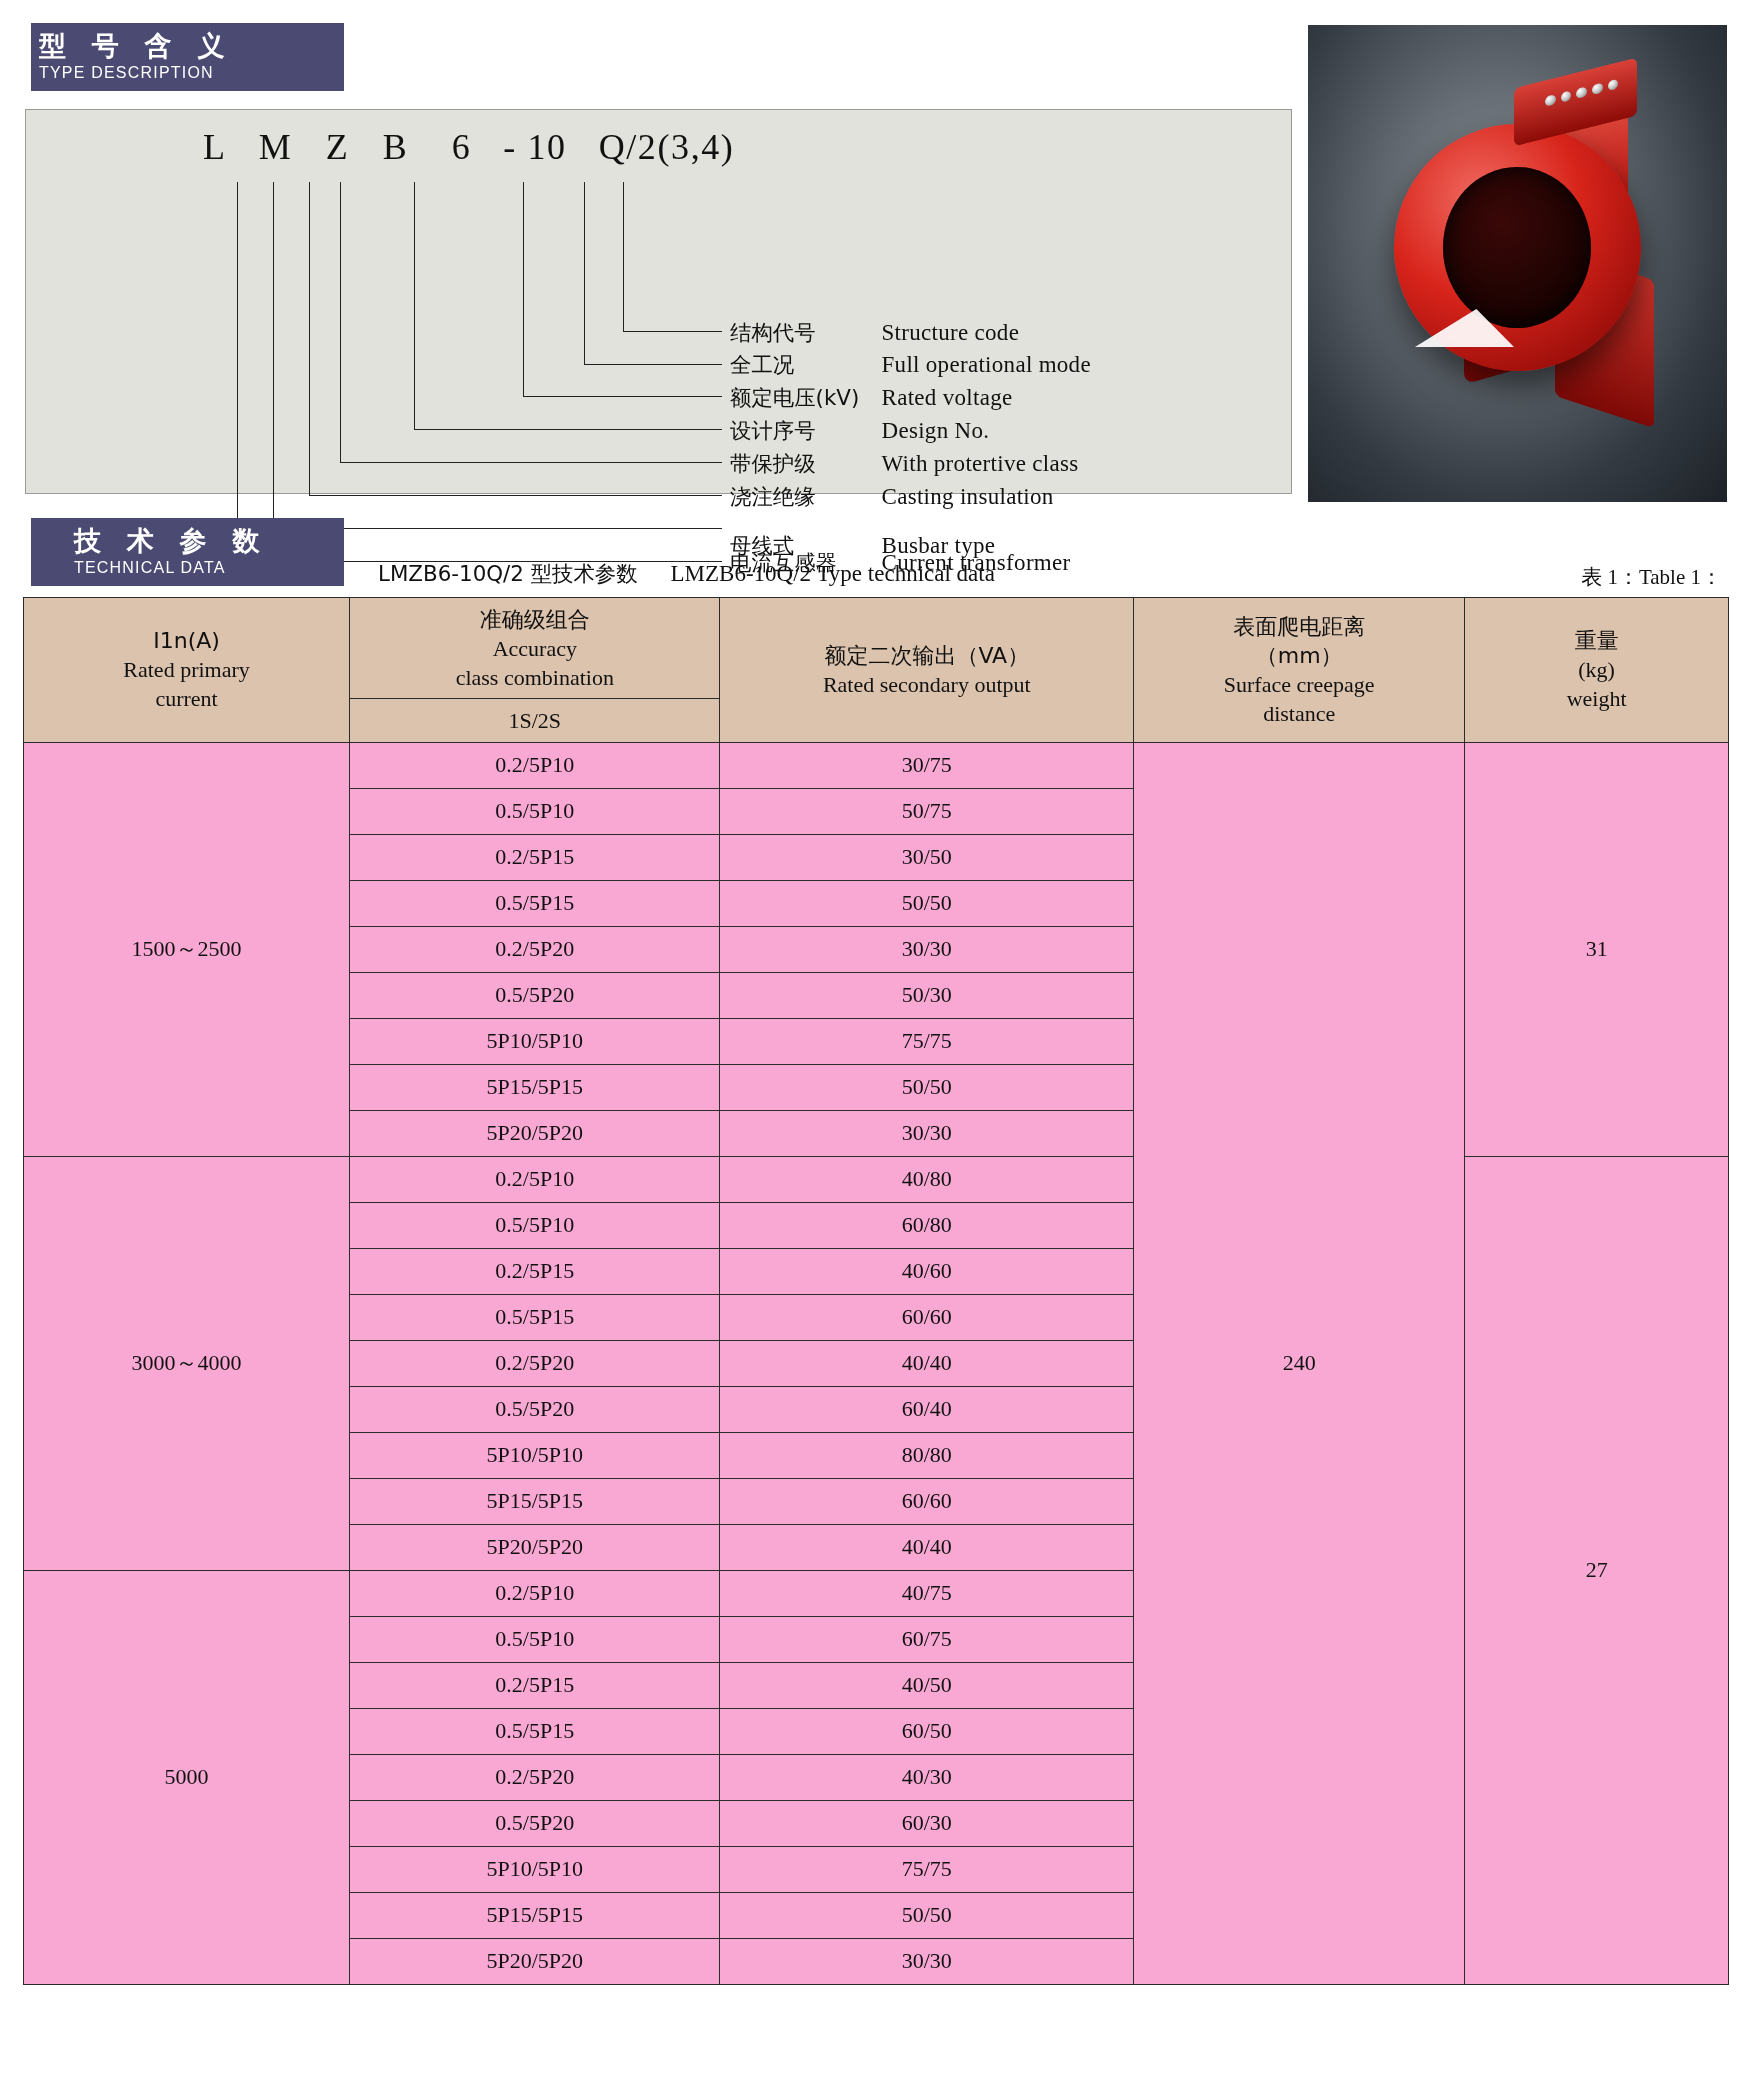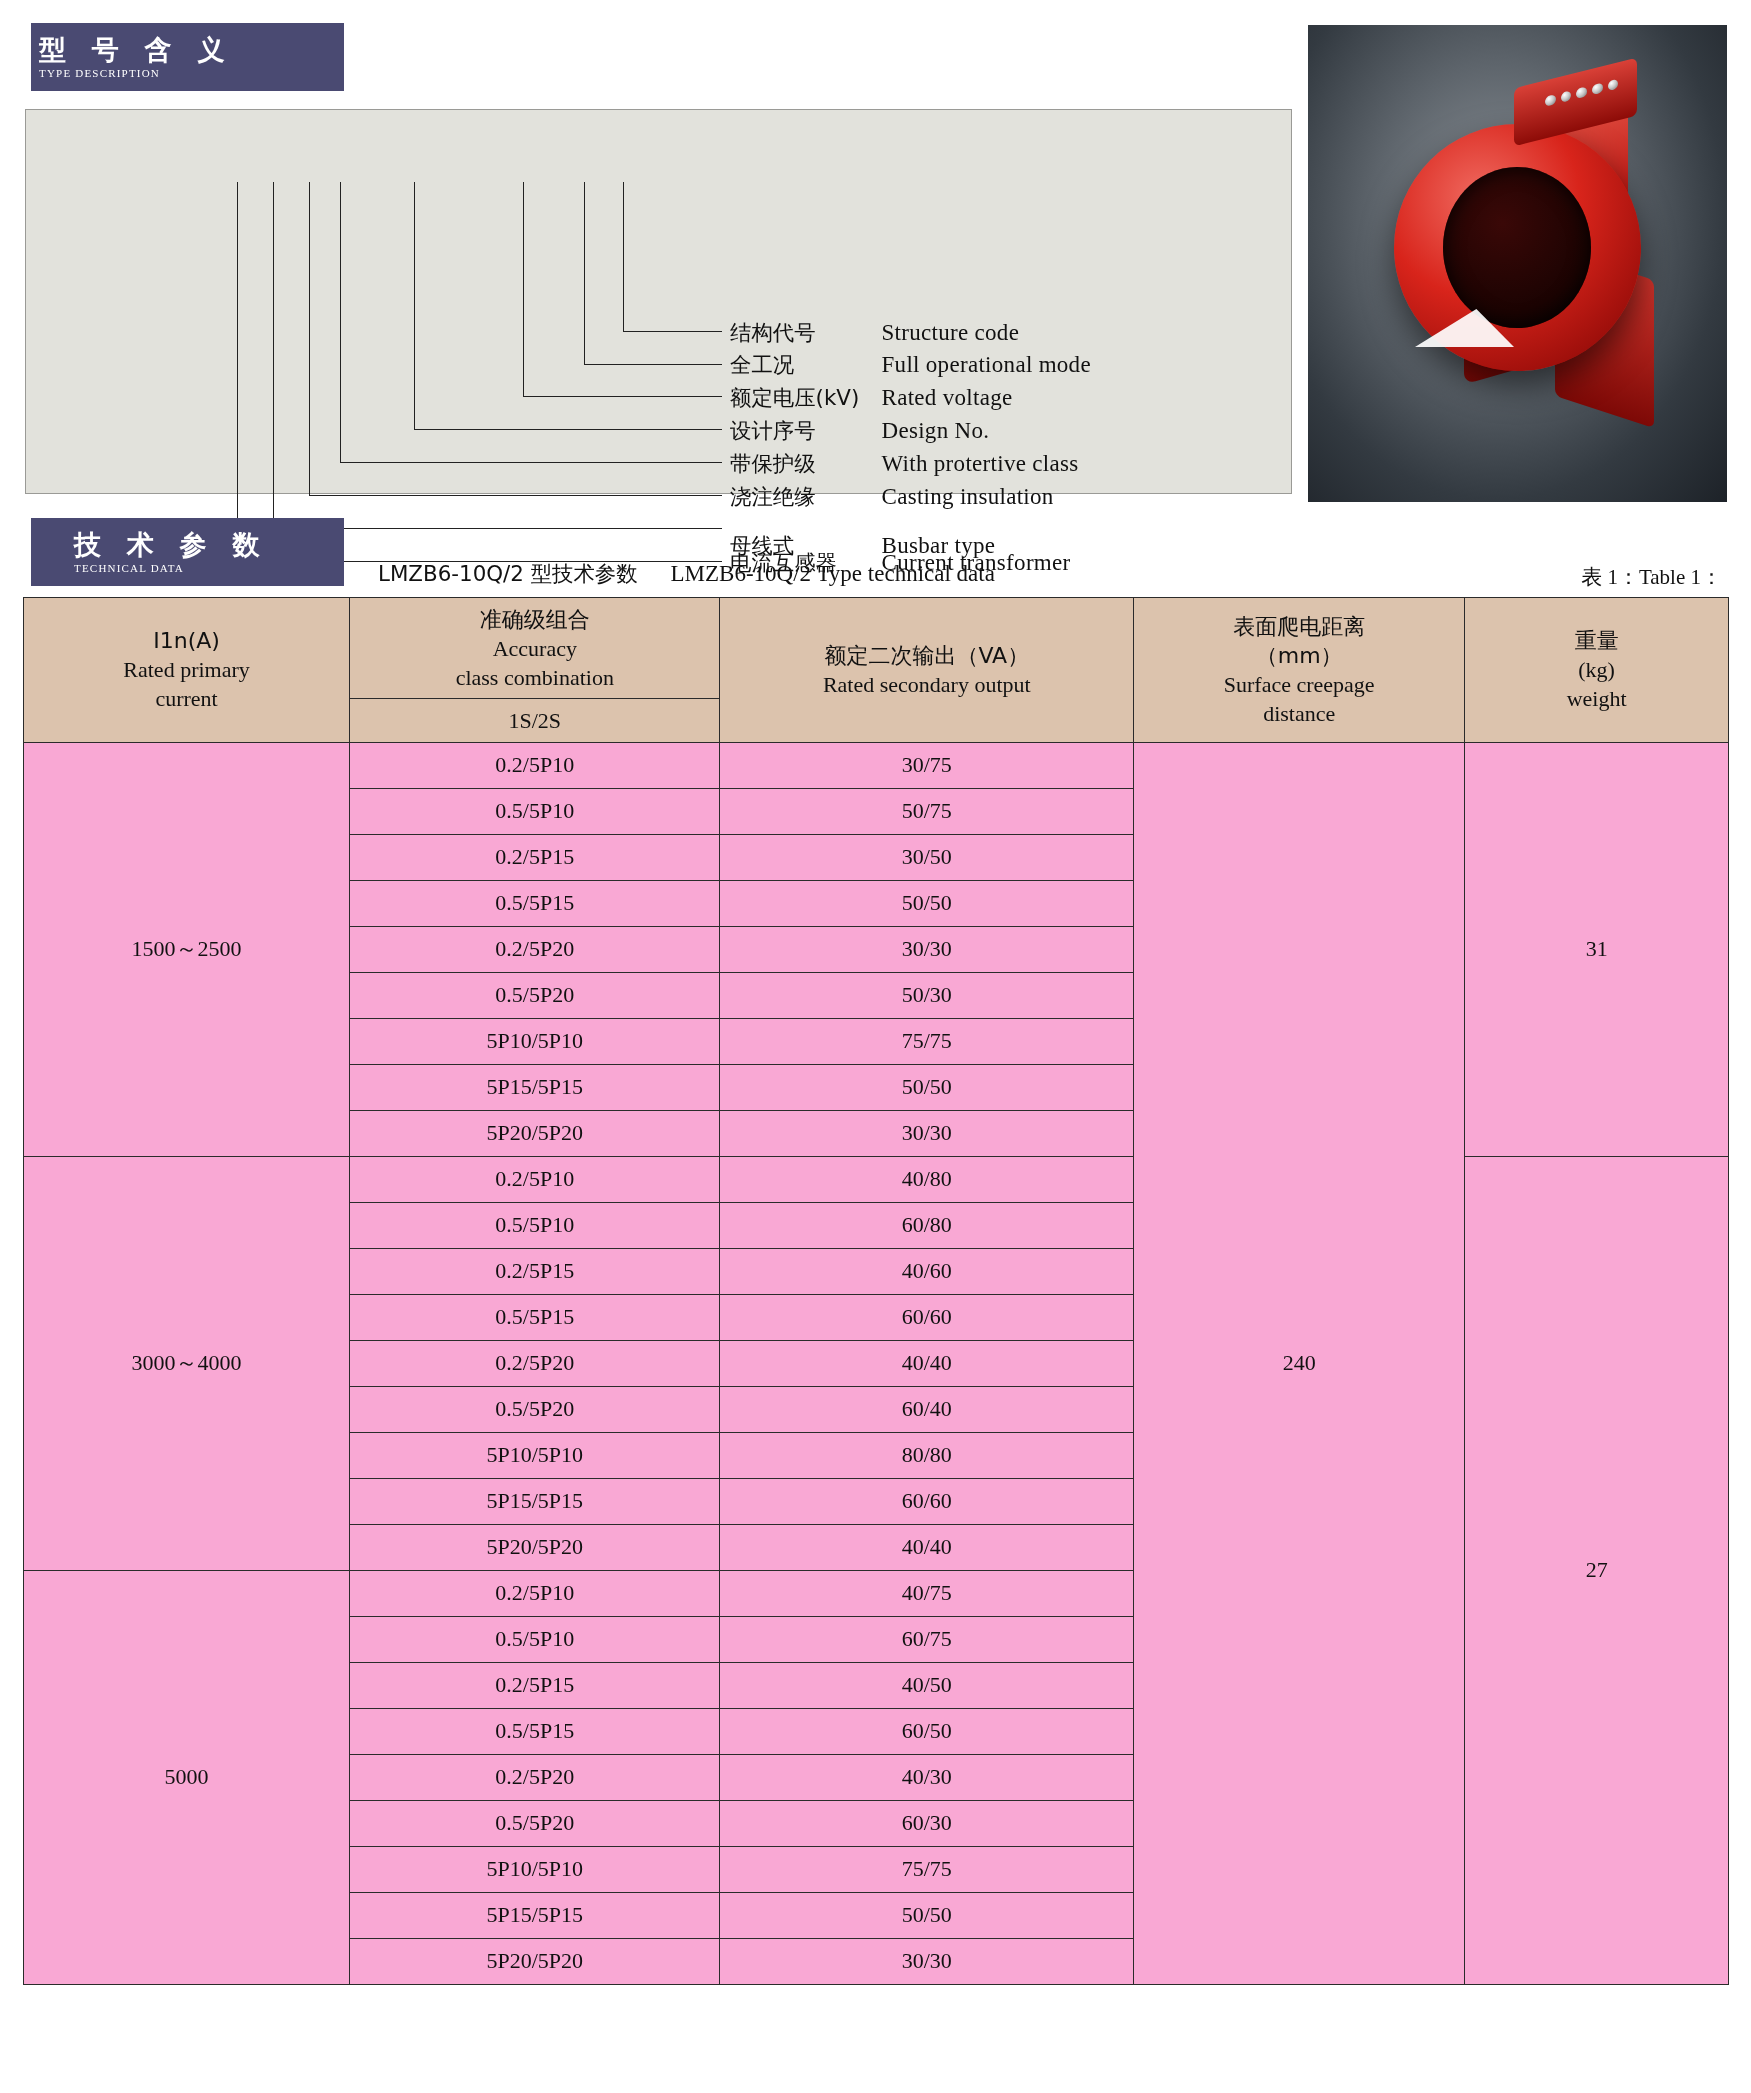--- a/index.html
+++ b/index.html
@@ -25,22 +25,22 @@
     padding-left: 43px;
   }
   .section-tab .cn {
     font-family: "DejaVu Sans", sans-serif;
     font-size: 27px;
     font-weight: bold;
     letter-spacing: 8.2px;
     line-height: 1.15;
   }
   .section-tab .en {
-    font-family: Liberation Serif, serif;
-    font-size: 11px;
+    font-family: Liberation Sans, sans-serif;
+    font-size: 16px;
     letter-spacing: 1.2px;
     line-height: 1.3;
     margin-top: 1.6px;
   }
 
   #type-desc-tab { left: 31px; top: 23px; width: 313px; height: 68px; padding-left: 8px; }
   #tech-data-tab { left: 31px; top: 518px; width: 313px; height: 68px; }
 
   
   #type-desc-box {
@@ -218,20 +218,26 @@
 </head>
 <body>
 
 <div class="section-tab" id="type-desc-tab">
   <div class="cn">型 号 含 义</div>
   <div class="en">TYPE DESCRIPTION</div>
 </div>
 
 <div id="type-desc-box">
 
+  <div id="model-code">
+    <span class="sp">L M Z B</span>
+    <span style="margin-left:21.4px">6</span>
+    <span style="margin-left:21.4px">- 10</span>
+    <span style="margin-left:21.4px">Q/2(3,4)</span>
+  </div>
 
   <div class="leg" style="left:597px; top:72px; width:99px; height:150px;"></div>
   <div class="leg" style="left:558px; top:72px; width:138px; height:183px;"></div>
   <div class="leg" style="left:497px; top:72px; width:199px; height:215px;"></div>
   <div class="leg" style="left:388px; top:72px; width:308px; height:248px;"></div>
   <div class="leg" style="left:314px; top:72px; width:382px; height:281px;"></div>
   <div class="leg" style="left:283px; top:72px; width:413px; height:314px;"></div>
   <div class="leg" style="left:247px; top:72px; width:449px; height:347px;"></div>
   <div class="leg" style="left:211px; top:72px; width:485px; height:380px;"></div>
 

